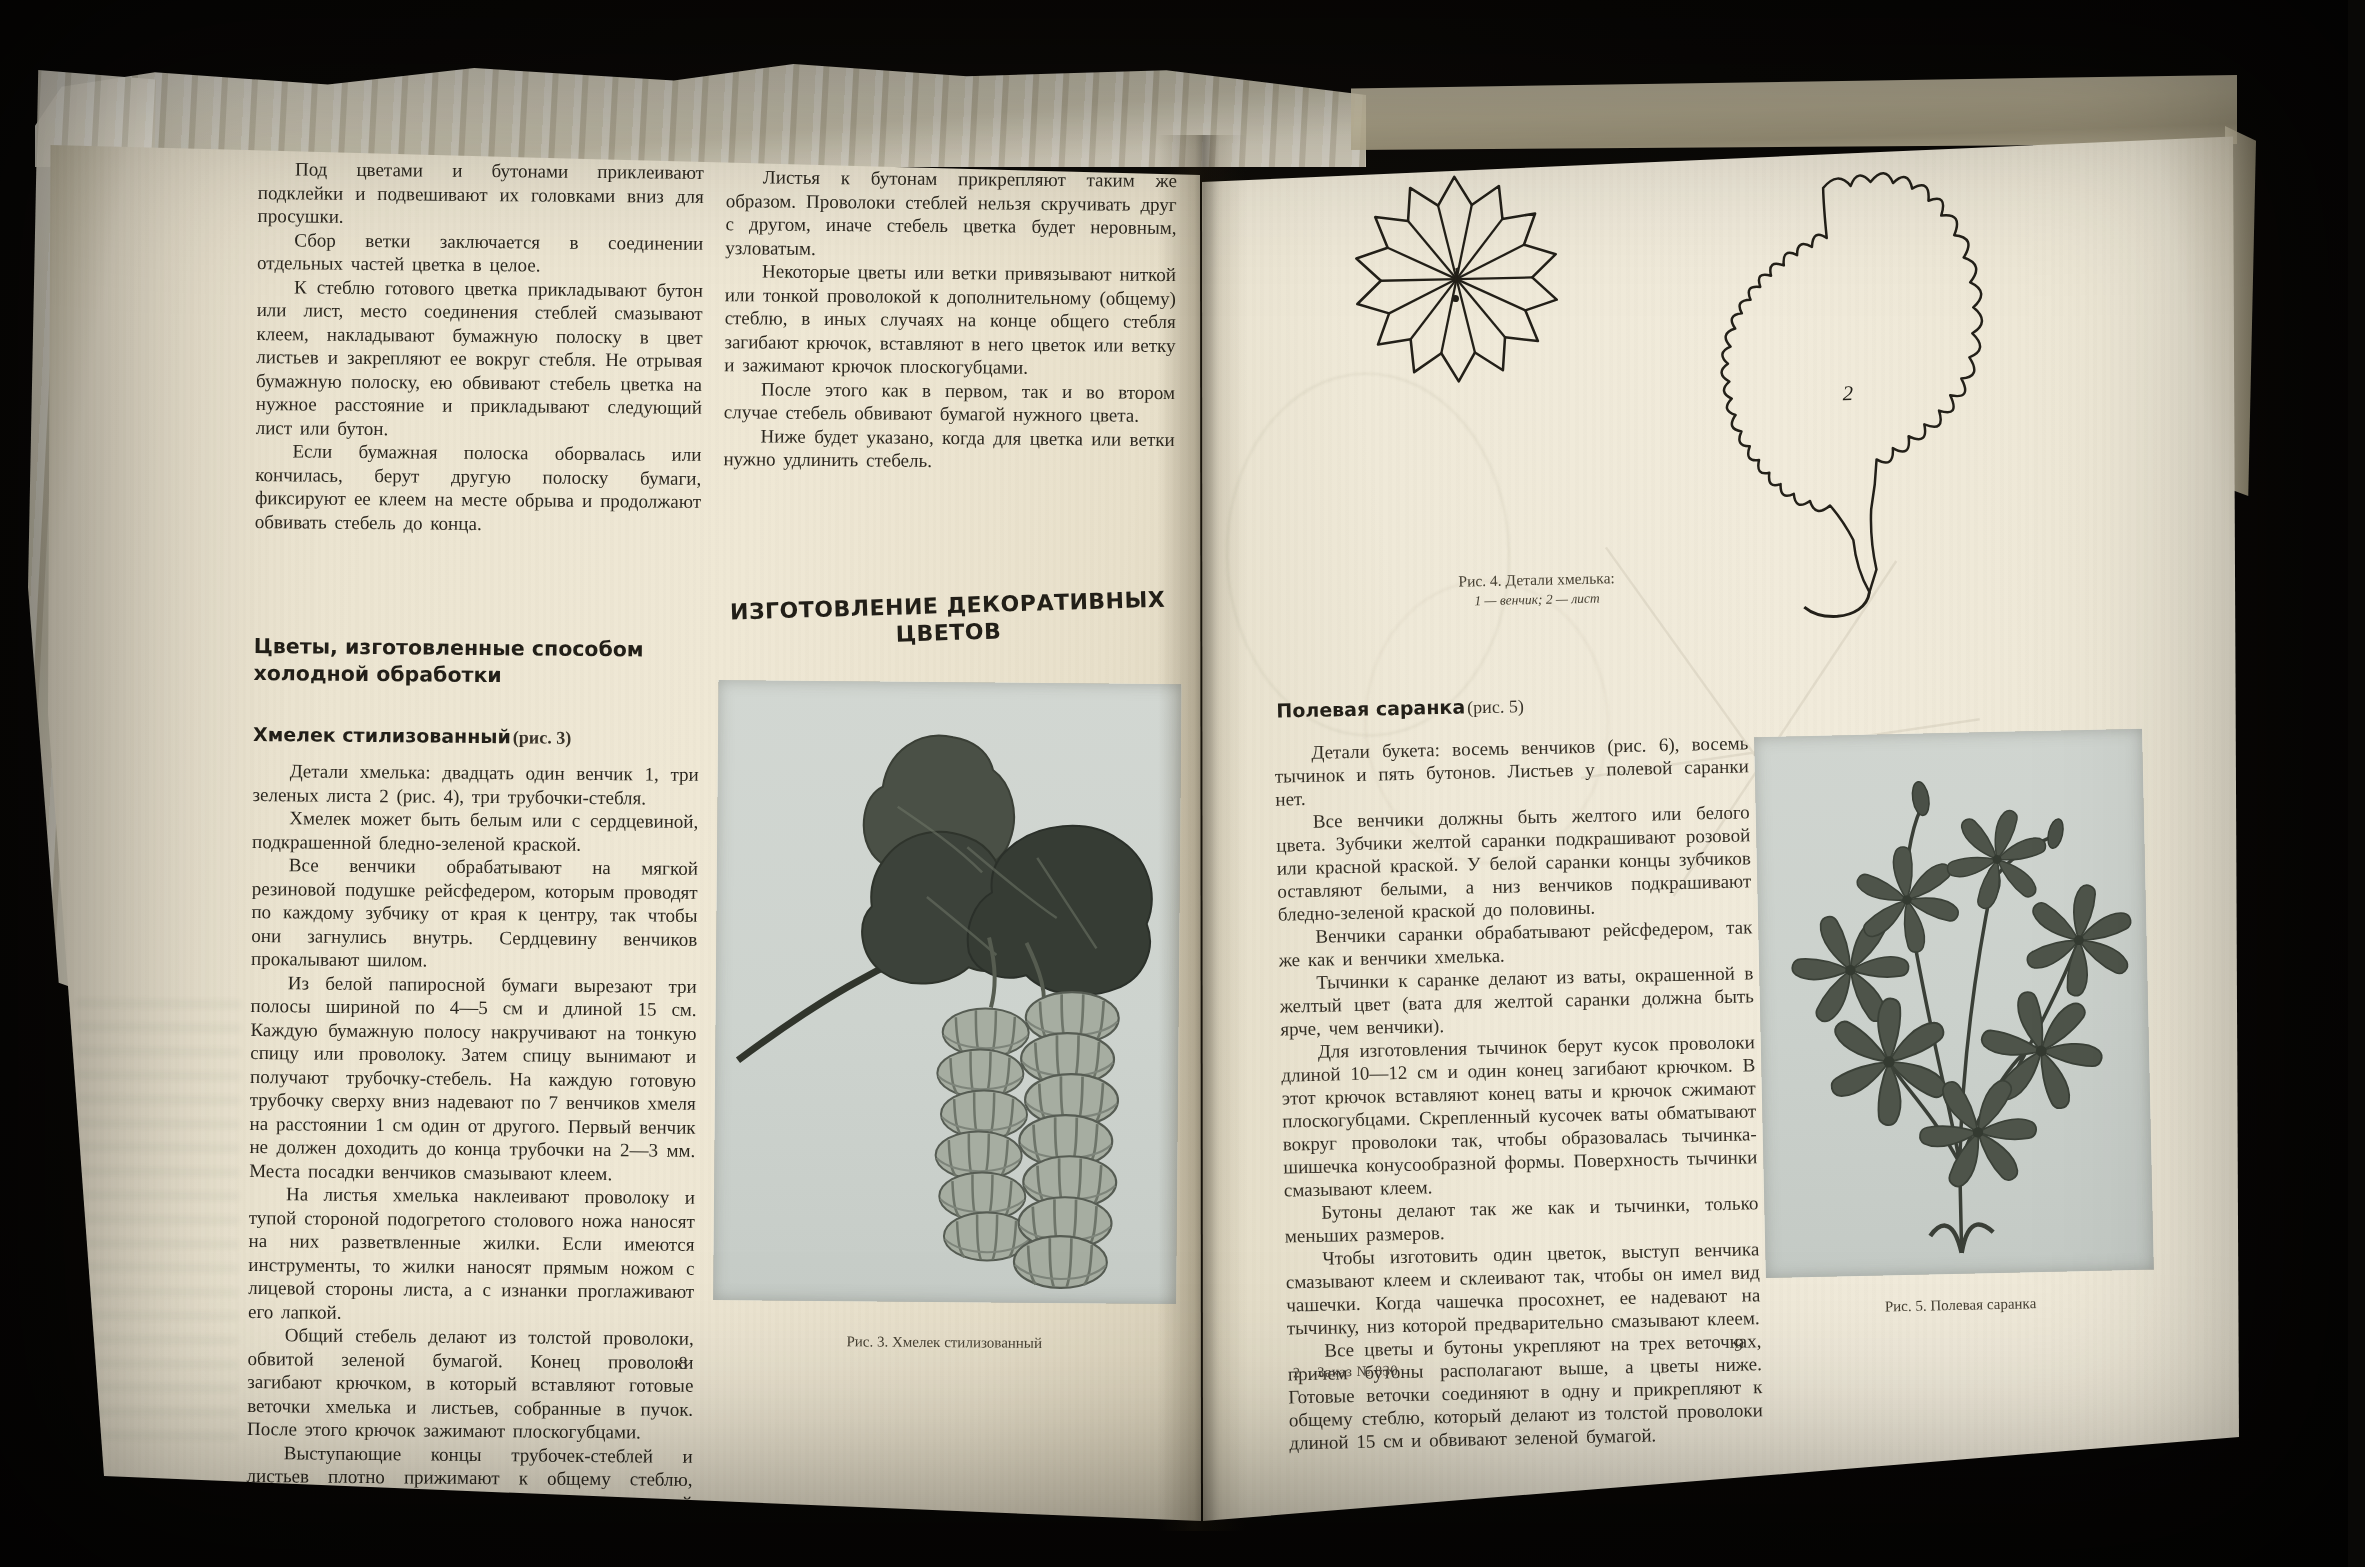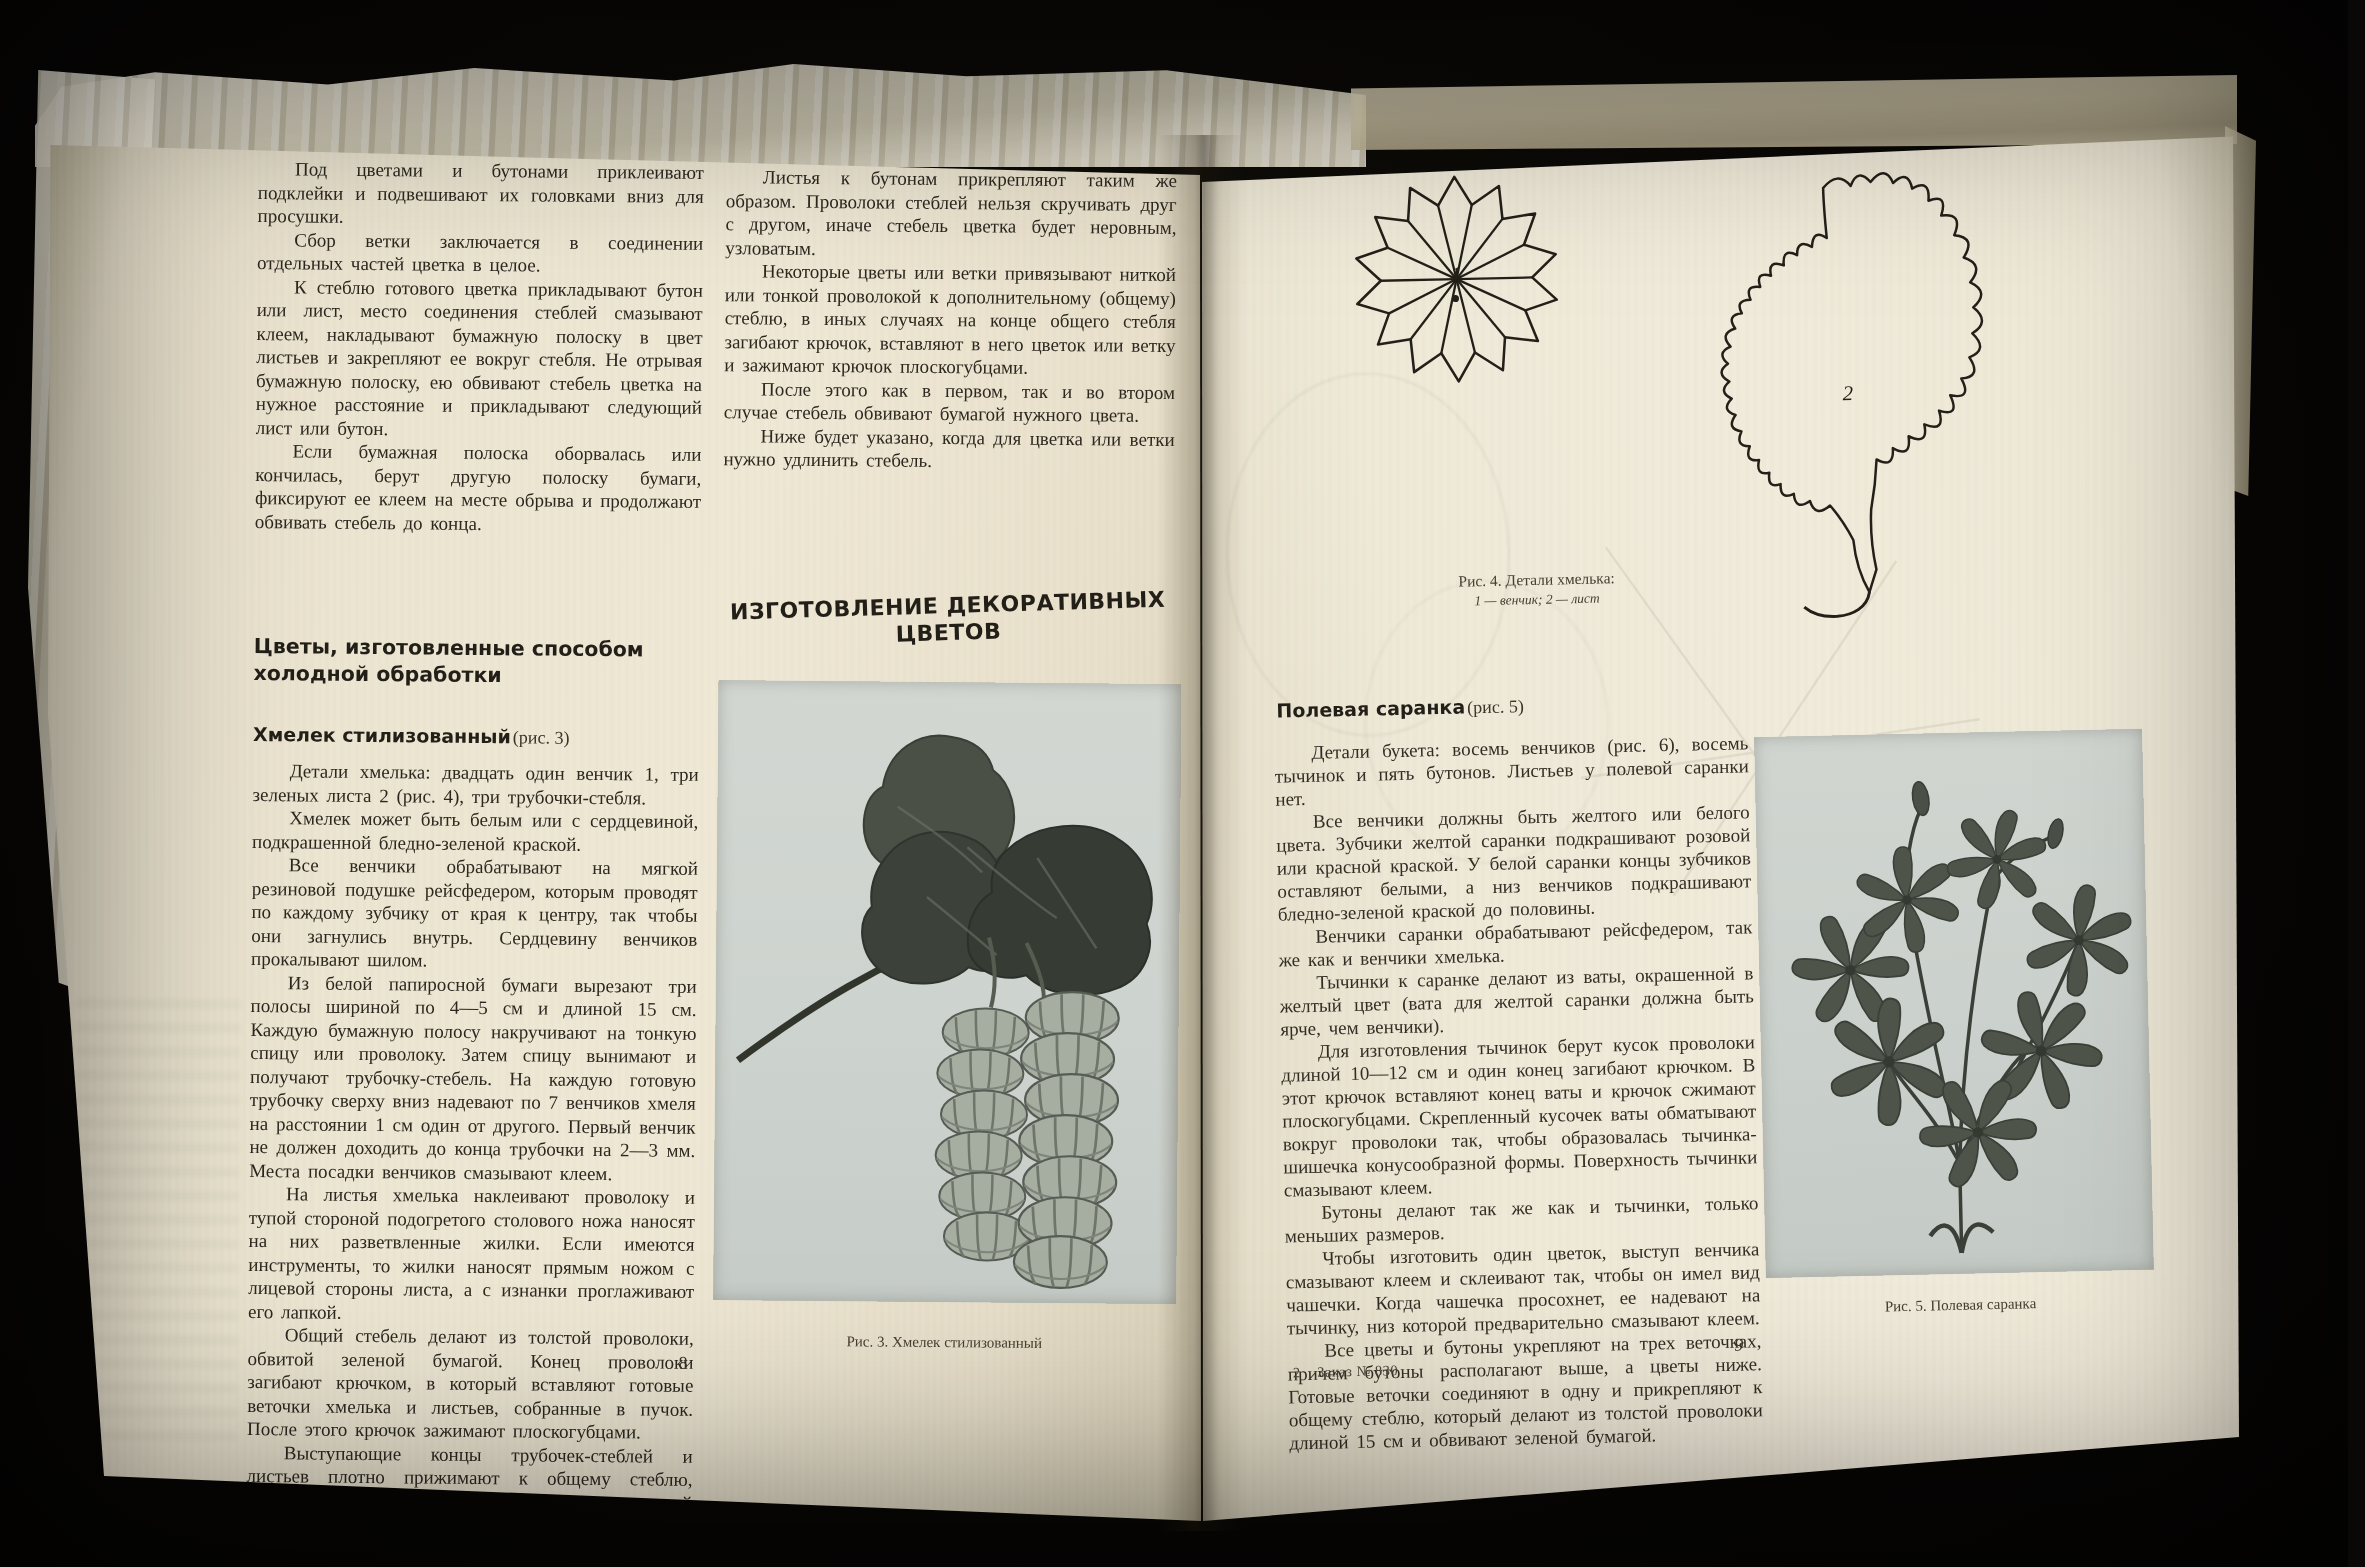--- a/index.html
+++ b/index.html
@@ -72,21 +72,21 @@
         <p>Ниже будет указано, когда для цветка или ветки нужно удлинить стебель.</p>
       </div>
 
       <div class="hsans" style="position:absolute;left:665px;top:447px;width:468px;font-size:22px;line-height:27px;
                   text-align:center;letter-spacing:0.5px;transform:rotate(-2.2deg);">ИЗГОТОВЛЕНИЕ ДЕКОРАТИВНЫХ ЦВЕТОВ</div>
 
       <div class="hsans" style="position:absolute;left:205px;top:494px;width:455px;font-size:20.5px;line-height:26.5px;">Цветы, изготовленные способом холодной обработки</div>
 
       <div style="position:absolute;left:205px;top:584px;width:450px;">
         <span class="hsans" style="font-size:19px;">Хмелек стилизованный</span>
-        <span style="font-size:18px;color:#3a342a;">(рис. 3)</span>
+        <span style="font-size:18px;color:#3a342a;font-weight:bold;">(рис. 3)</span>
       </div>
 
       <div class="tb" style="left:205px;top:620px;width:446px;line-height:23.5px;">
         <p>Детали хмелька: двадцать один венчик 1, три зеленых листа 2 (рис. 4), три трубочки-стебля.</p>
         <p>Хмелек может быть белым или с сердцевиной, подкрашенной бледно-зеленой краской.</p>
         <p>Все венчики обрабатывают на мягкой резиновой подушке рейсфедером, которым проводят по каждому зубчику от края к центру, так чтобы они загнулись внутрь. Сердцевину венчиков прокалывают шилом.</p>
         <p>Из белой папиросной бумаги вырезают три полосы шириной по 4—5 см и длиной 15 см. Каждую бумажную полосу накручивают на тонкую спицу или проволоку. Затем спицу вынимают и получают трубочку-стебель. На каждую готовую трубочку сверху вниз надевают по 7 венчиков хмеля на расстоянии 1 см один от другого. Первый венчик не должен доходить до конца трубочки на 2—3 мм. Места посадки венчиков смазывают клеем.</p>
         <p>На листья хмелька наклеивают проволоку и тупой стороной подогретого столового ножа наносят на них разветвленные жилки. Если имеются инструменты, то жилки наносят прямым ножом с лицевой стороны листа, а с изнанки проглаживают его лапкой.</p>
         <p>Общий стебель делают из толстой проволоки, обвитой зеленой бумагой. Конец проволоки загибают крючком, в который вставляют готовые веточки хмелька и листьев, собранные в пучок. После этого крючок зажимают плоскогубцами.</p>
         <p>Выступающие концы трубочек-стеблей и листьев плотно прижимают к общему стеблю, смазывают его клеем и вновь обвивают зеленой бумагой.</p>

